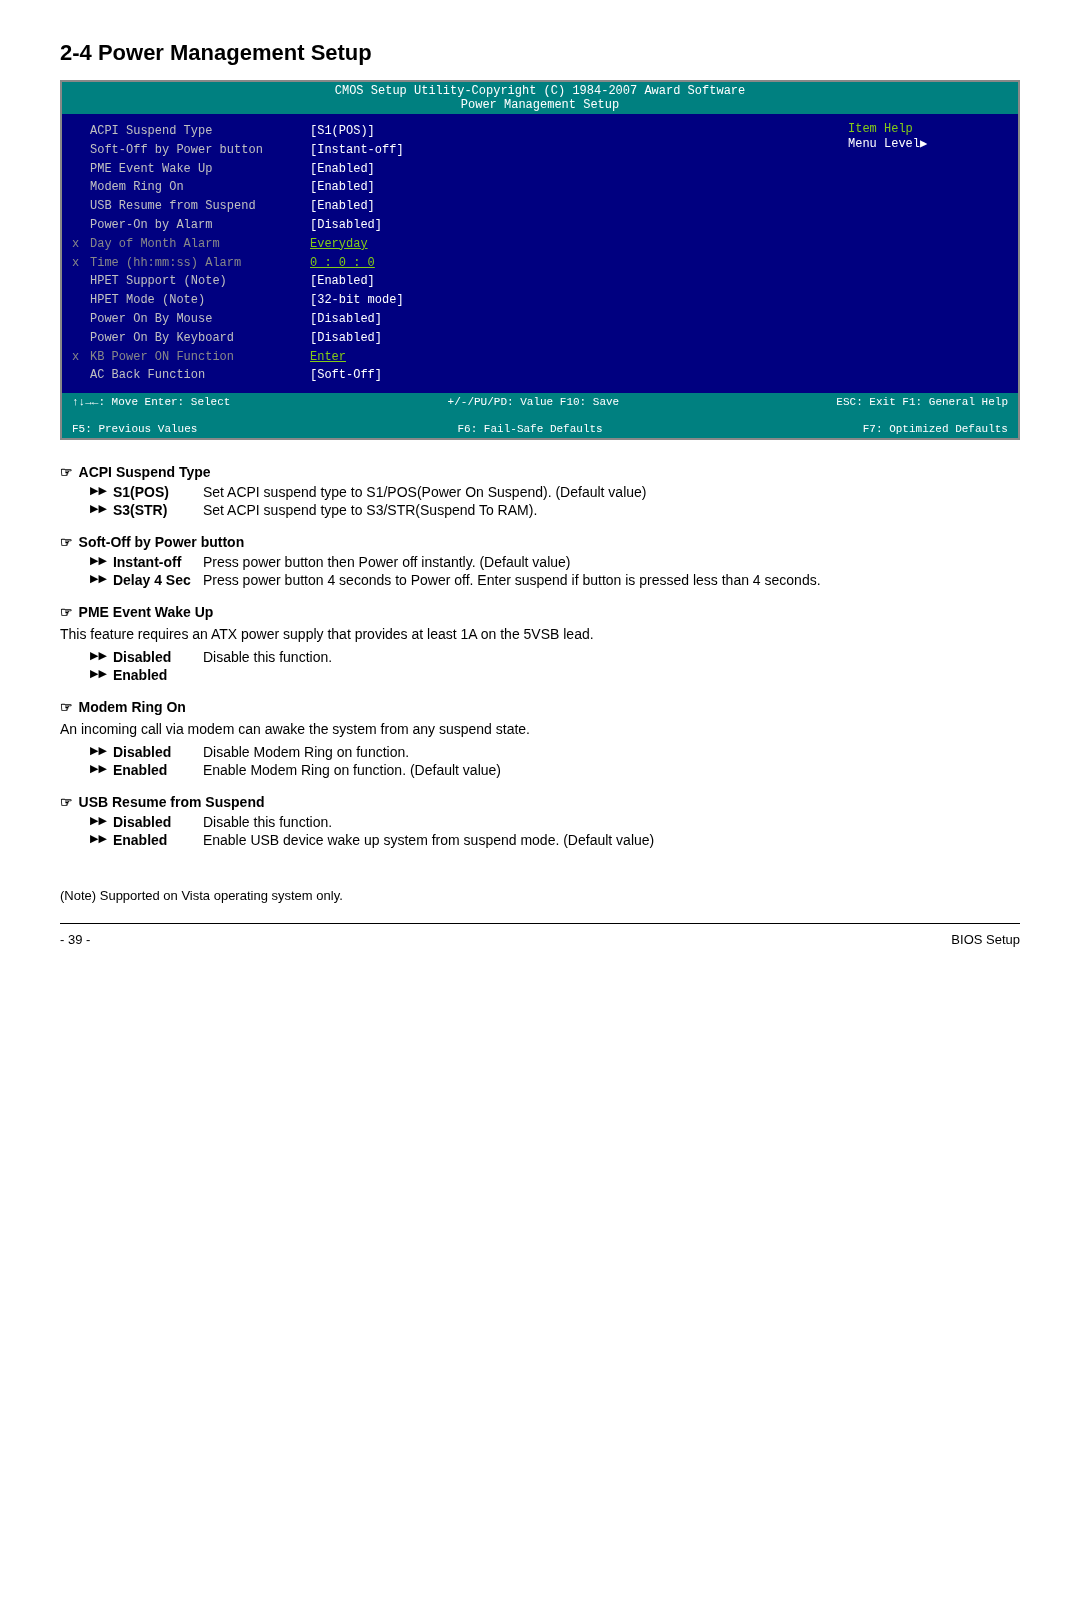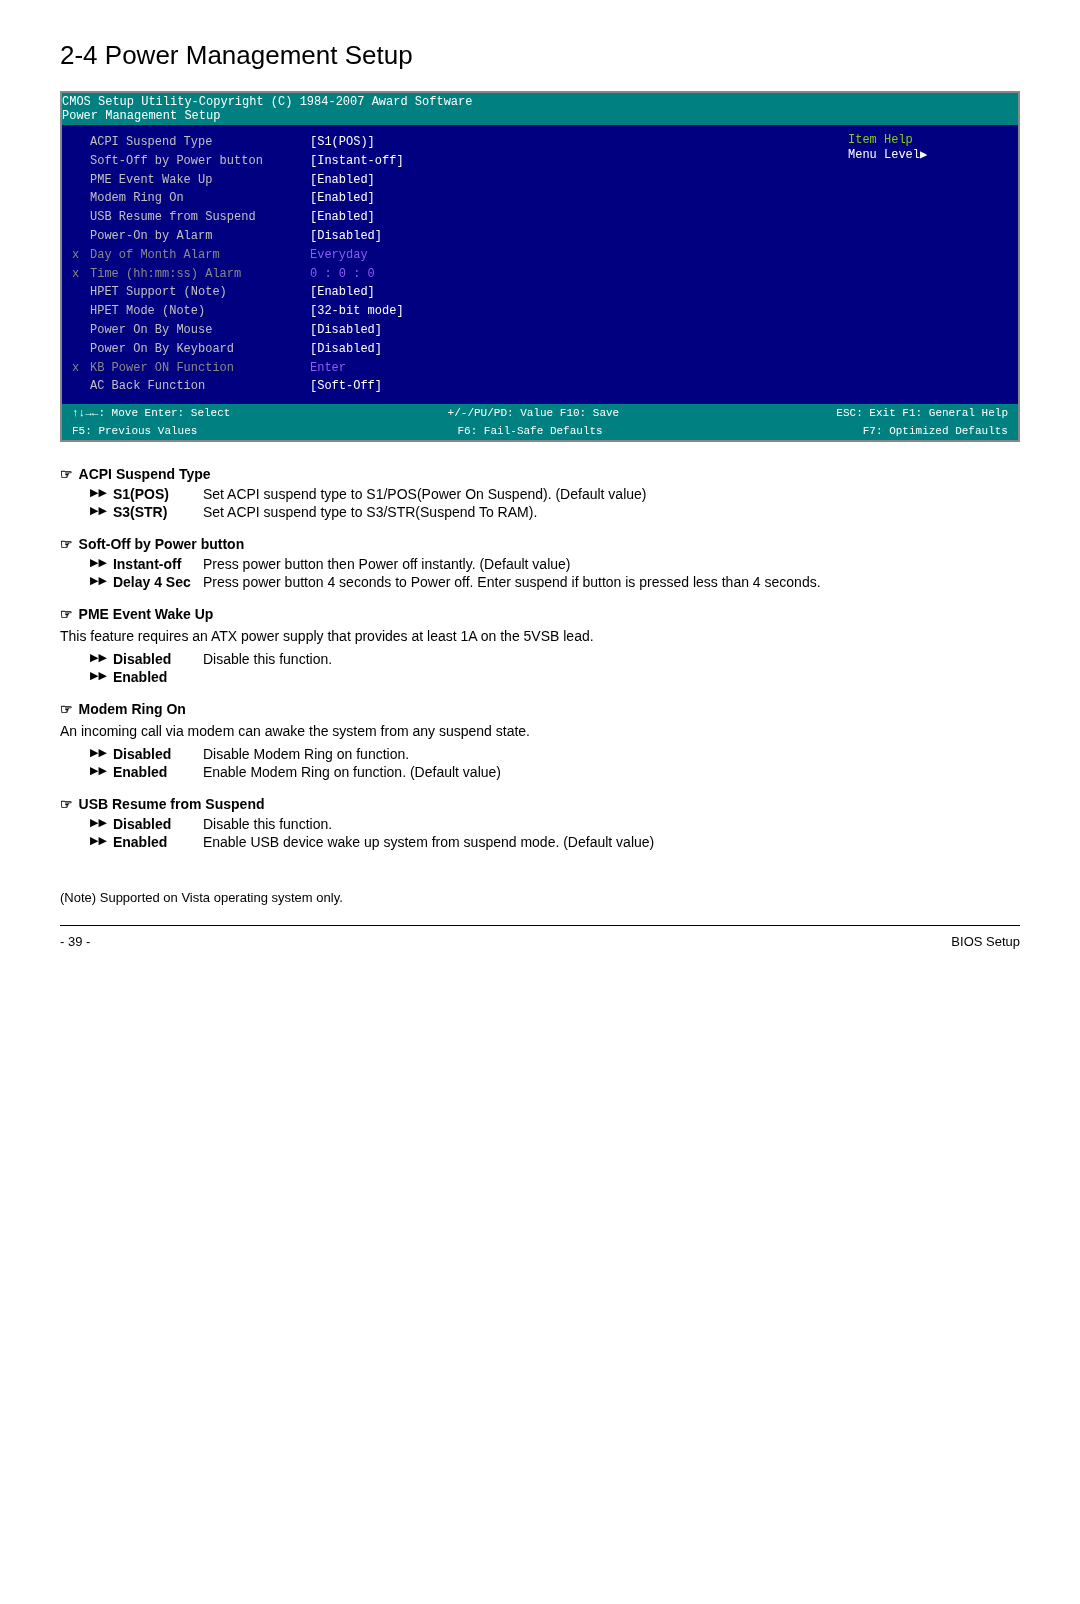--- a/index.html
+++ b/index.html
@@ -6,37 +6,37 @@
     body {
       font-family: Arial, sans-serif;
       font-size: 14px;
       background: #fff;
       color: #000;
       width: 1080px;
       min-height: 1604px;
       padding: 40px 60px;
     }
     h1 {
-      font-size: 26px;
-      font-weight: normal;
-      margin-bottom: 20px;
+      font-size: 22px;
+      font-weight: bold;
+      margin-bottom: 14px;
     }
     .bios-screen {
       border: 2px solid #888;
       background: #000080;
       color: #c0c0c0;
       font-family: 'Courier New', monospace;
       font-size: 12px;
       padding: 0;
       margin-bottom: 24px;
     }
     .bios-header {
       background: #008080;
       color: #fff;
-      text-align: left;
+      text-align: center;
       padding: 2px 0;
       font-size: 12px;
     }
     .bios-body {
       display: flex;
       padding: 6px 0;
     }
     .bios-left {
       flex: 1;
       padding: 2px 10px;
@@ -60,21 +60,22 @@
     }
     .bios-prefix {
       width: 18px;
       flex-shrink: 0;
       color: #888;
     }
     .bios-value {
       color: #fff;
     }
     .bios-row.disabled .bios-value {
-      color: #8b5cf6;
+      color: #84cc16;
+      text-decoration: underline;
     }
     .bios-footer {
       background: #008080;
       color: #fff;
       font-size: 11px;
       padding: 3px 10px;
       display: flex;
       justify-content: space-between;
     }
     .section-title {
@@ -212,21 +213,21 @@
           <span class="bios-label">AC Back Function</span>
           <span class="bios-value">[Soft-Off]</span>
         </div>
       </div>
     <div class="bios-right">
       <div class="bios-item-help">Item Help</div>
       <div class="bios-menu-level">Menu Level▶</div>
     </div>
   </div>
   <div class="bios-footer">
-    <div style="display:flex;flex-direction:column;gap:6px;width:100%">
+    <div style="display:flex;flex-direction:column;gap:15px;width:100%">
       <div style="display:flex;justify-content:space-between;">
         <span>↑↓→←: Move    Enter: Select</span>
         <span>+/-/PU/PD: Value    F10: Save</span>
         <span>ESC: Exit    F1: General Help</span>
       </div>
       <div style="display:flex;justify-content:space-between;">
         <span>F5: Previous Values</span>
         <span>F6: Fail-Safe Defaults</span>
         <span>F7: Optimized Defaults</span>
       </div>

